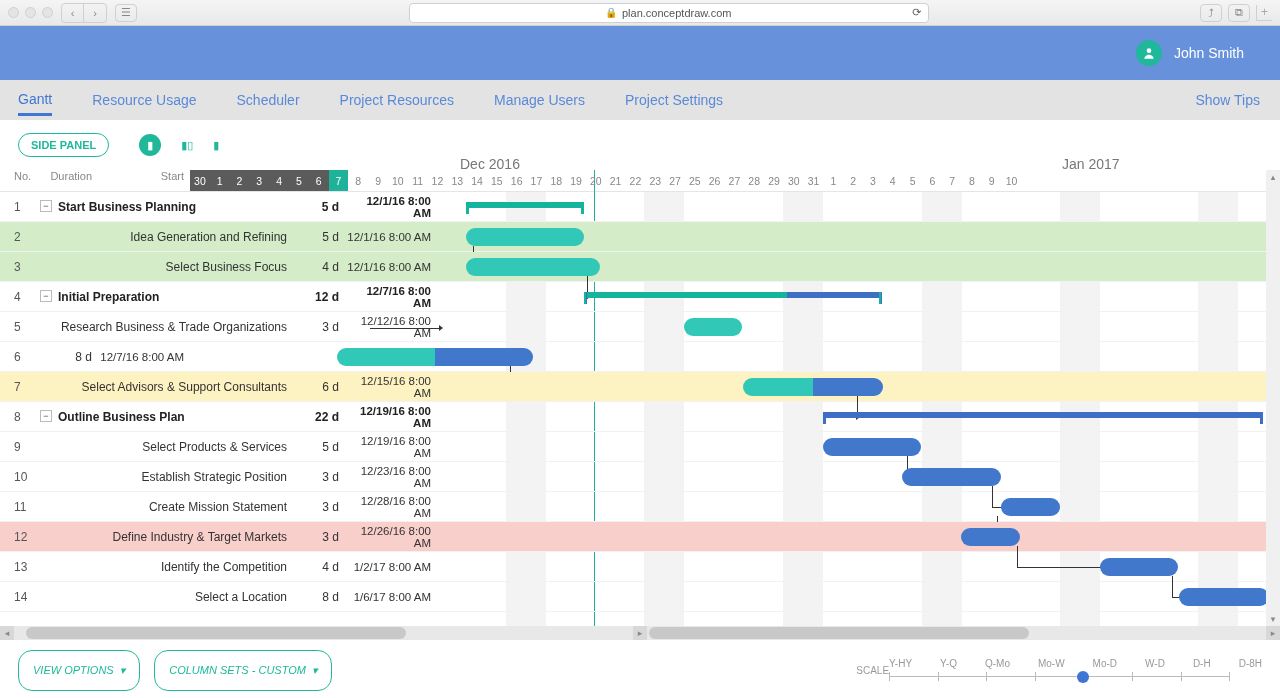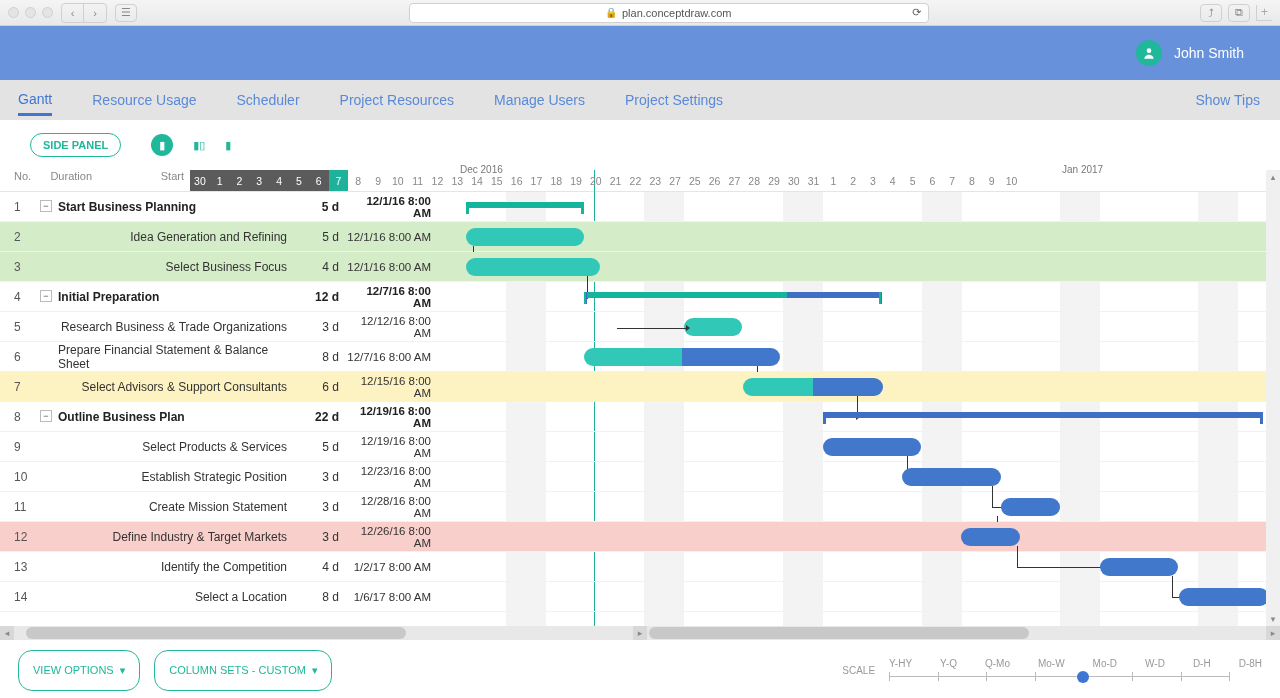--- a/index.html
+++ b/index.html
@@ -31,26 +31,26 @@
 .avatar { width: 26px; height: 26px; background: #1fb89a; border-radius: 50%; display: flex; align-items: center; justify-content: center; }
 .avatar svg { width: 14px; height: 14px; fill: #fff; }
 
 
 .tabrow { height: 40px; background: #e3e3e3; display: flex; align-items: center; padding: 0 20px 0 18px; gap: 40px; font-size: 14px; color: #5a89d8; }
 .tabrow .tab { padding: 6px 0; cursor: pointer; }
 .tabrow .tab.active { color: #3f75d4; border-bottom: 3px solid #3f75d4; }
 .tabrow .showtips { margin-left: auto; }
 
 
-.toolbar { height: 50px; display: flex; align-items: center; padding-left: 30px; position: relative; }
+.toolbar { height: 50px; display: flex; align-items: center; padding-left: 18px; position: relative; }
 .sidepanel-btn { border: 1.5px solid #1fb89a; color: #1fb89a; font-size: 11px; font-weight: 600; padding: 5px 12px; border-radius: 14px; background: #fff; }
 .zoom-icons { display: flex; gap: 20px; margin-left: 30px; align-items: center; }
 .z1 { width: 22px; height: 22px; border-radius: 50%; background: #1fb89a; display:flex; align-items:center; justify-content:center; font-size:11px; color:#fff; }
 .z2, .z3 { color:#1fb89a; font-size: 11px; }
-.month-label { position: absolute; font-size: 10px; color: #777; top: 44px; }
+.month-label { position: absolute; font-size: 14px; color: #777; top: 36px; }
 
 
 .grid-header { height: 22px; display: flex; font-size: 11px; color: #888; border-bottom: 1px solid #e5e5e5; }
 .col-no { width: 40px; padding-left: 14px; }
 .col-name { width: 247px; padding-left: 0; }
 .col-dur { width: 60px; text-align: right; padding-right: 8px; }
 .col-start { width: 90px; text-align: right; padding-right: 6px; }
 .date-header { flex: 1; display: flex; position: relative; }
 .day { width: 19.8px; text-align: center; line-height: 22px; font-size: 10.5px; }
 .day.dark { background: #5b5b5b; color: #fff; }
@@ -91,22 +91,22 @@
 
 .hscroll-strip { height: 14px; background: #e8e8e8; display:flex; }
 .hscroll-strip .arr { width:14px; background:#d8d8d8; text-align:center; font-size:9px; color:#888; line-height:14px; }
 .hscroll-strip .track { flex:1; position:relative; }
 .hscroll-strip .thumb { position:absolute; top:1px; height:12px; background:#c8c8c8; border-radius:6px; }
 .vscroll { position:absolute; right:0; top:0; bottom:0; width:14px; background:#f0f0f0; }
 .vscroll .varr { height:14px; text-align:center; font-size:9px; color:#888; line-height:14px; }
 
 
 .footer { position: absolute; bottom: 0; left: 0; right: 0; height: 56px; display:flex; align-items:center; padding: 0 18px; background:#fff; }
-.fbtn { border:1.5px solid #1fb89a; color:#1fb89a; font-size:11px; padding:13px 14px; border-radius:14px; display:flex; align-items:center; gap:6px; margin-right:14px; }
-.scale-area { margin-left:auto; display:flex; align-items:center; gap:14px; font-size:10px; color:#999; }
+.fbtn { border:1.5px solid #1fb89a; color:#1fb89a; font-size:11px; padding:13px 14px; border-radius:14px; display:flex; align-items:center; gap:6px; margin-right:14px;font-style:italic; }
+.scale-area { margin-left:auto; display:flex; align-items:center; font-size:10px; color:#999; }
 .scale-ticks { display:flex; gap:28px; }
 .scale-slider { width:340px; position:relative; height:14px; }
 .scale-slider .sline { position:absolute; top:7px; left:0; right:0; height:1px; background:#bbb; }
 .scale-slider .stick { position:absolute; top:3px; width:1px; height:9px; background:#bbb; }
 .scale-slider .sknob { position:absolute; top:2px; width:12px; height:12px; border-radius:50%; background:#3f75d4; transform:translateX(-50%); }
 
 
 .grid-area { position: relative; }
 .gantt-bg { position:absolute; left:437px; right:14px; top:0; bottom:0; pointer-events:none; }
 </style>
@@ -295,23 +295,20 @@
           <span>Research Business &amp; Trade Organizations</span>
         </div>
         <div class="c-dur">3 d</div>
         <div class="c-start">12/12/16 8:00 AM</div>
         <div class="gantt">
           <div class="bar teal" style="left: 247px; width: 58px;"></div>
         </div>
       </div>
       <div class="row ">
         <div class="c-no">6</div>
-        <div class="c-name indent">
-          <span>Prepare Financial Statement &amp; Balance Sheet</span>
-        </div>
         <div class="c-dur">8 d</div>
         <div class="c-start">12/7/16 8:00 AM</div>
         <div class="gantt">
           <div class="bar half-teal" style="left: 147px; width: 196px;"></div>
           <div style="position: absolute; left: 180px; top: -14px; width: 1px; height: 0px; background: rgb(51, 51, 51);"></div>
           <div style="position: absolute; left: 180px; top: -14px; height: 1px; width: 70px; background: rgb(51, 51, 51);"></div>
           <div class="link-arrow" style="left: 249px; top: -17px;"></div>
           <div style="position: absolute; left: 320px; top: 24px; width: 1px; height: 21px; background: rgb(51, 51, 51);"></div>
           <div style="position: absolute; left: 320px; top: 45px; height: 1px; width: 0px; background: rgb(51, 51, 51);"></div>
           <div class="link-arrow" style="left: 319px; top: 42px;"></div>

